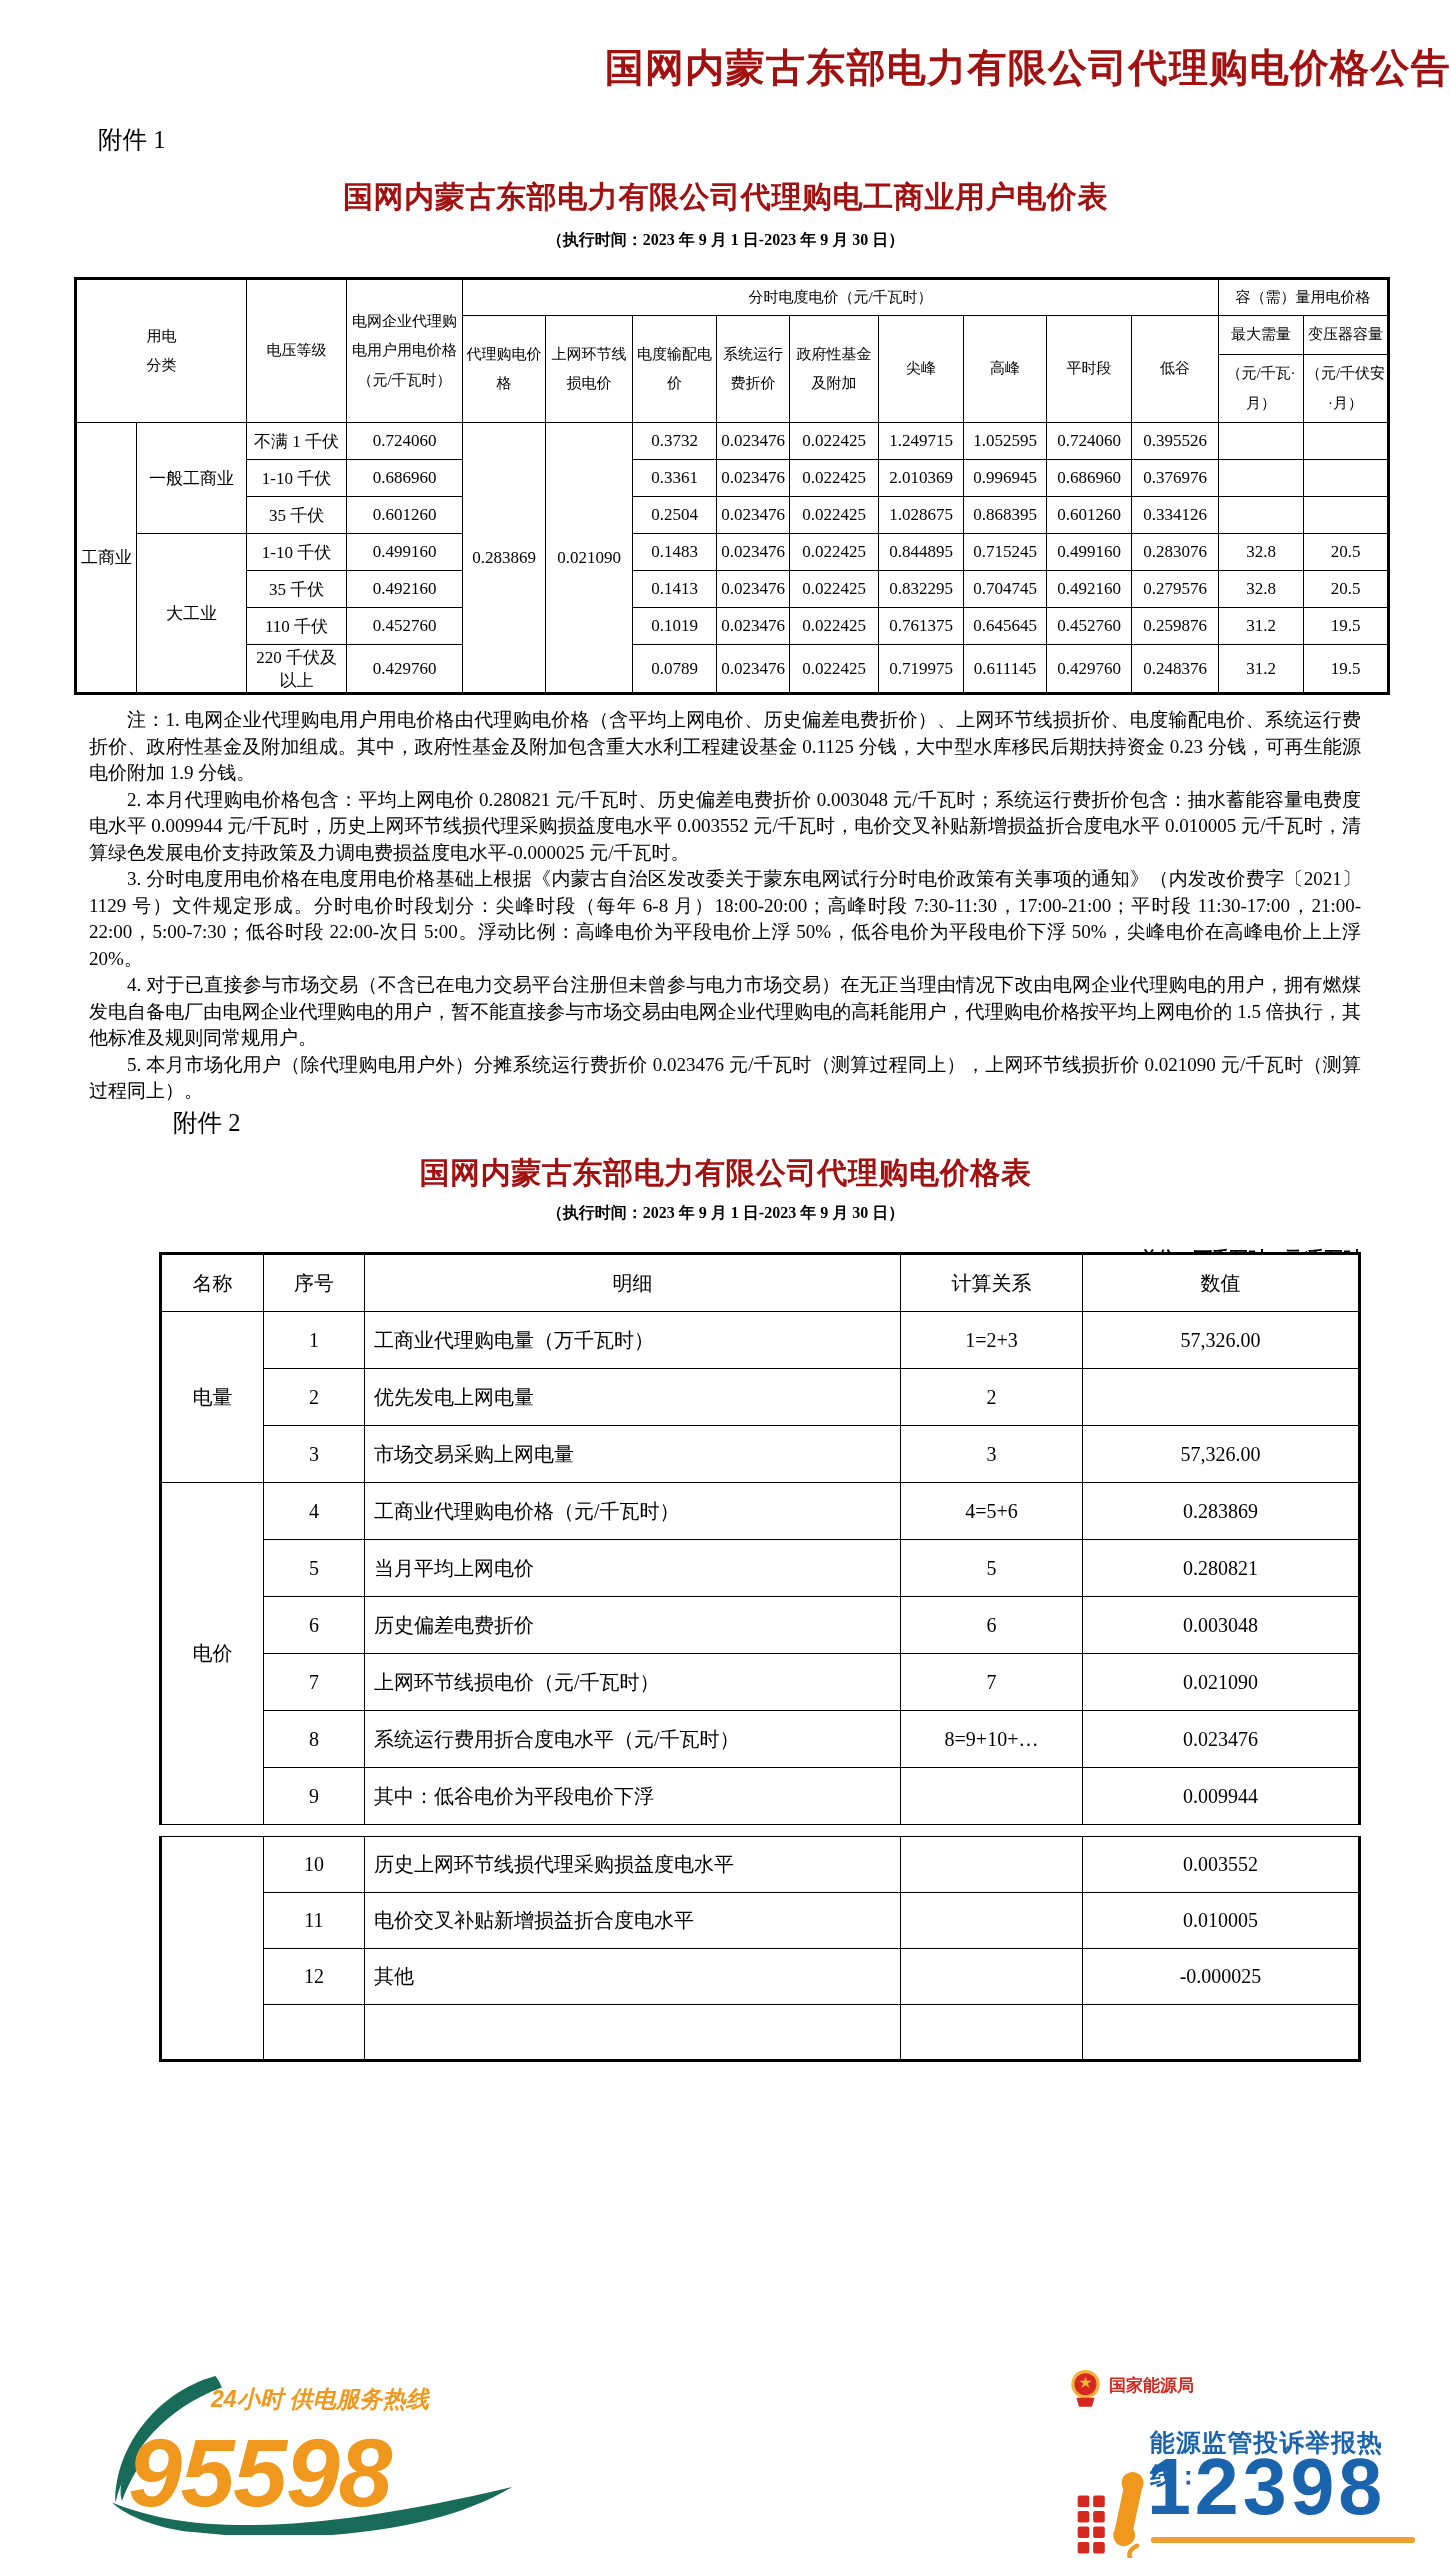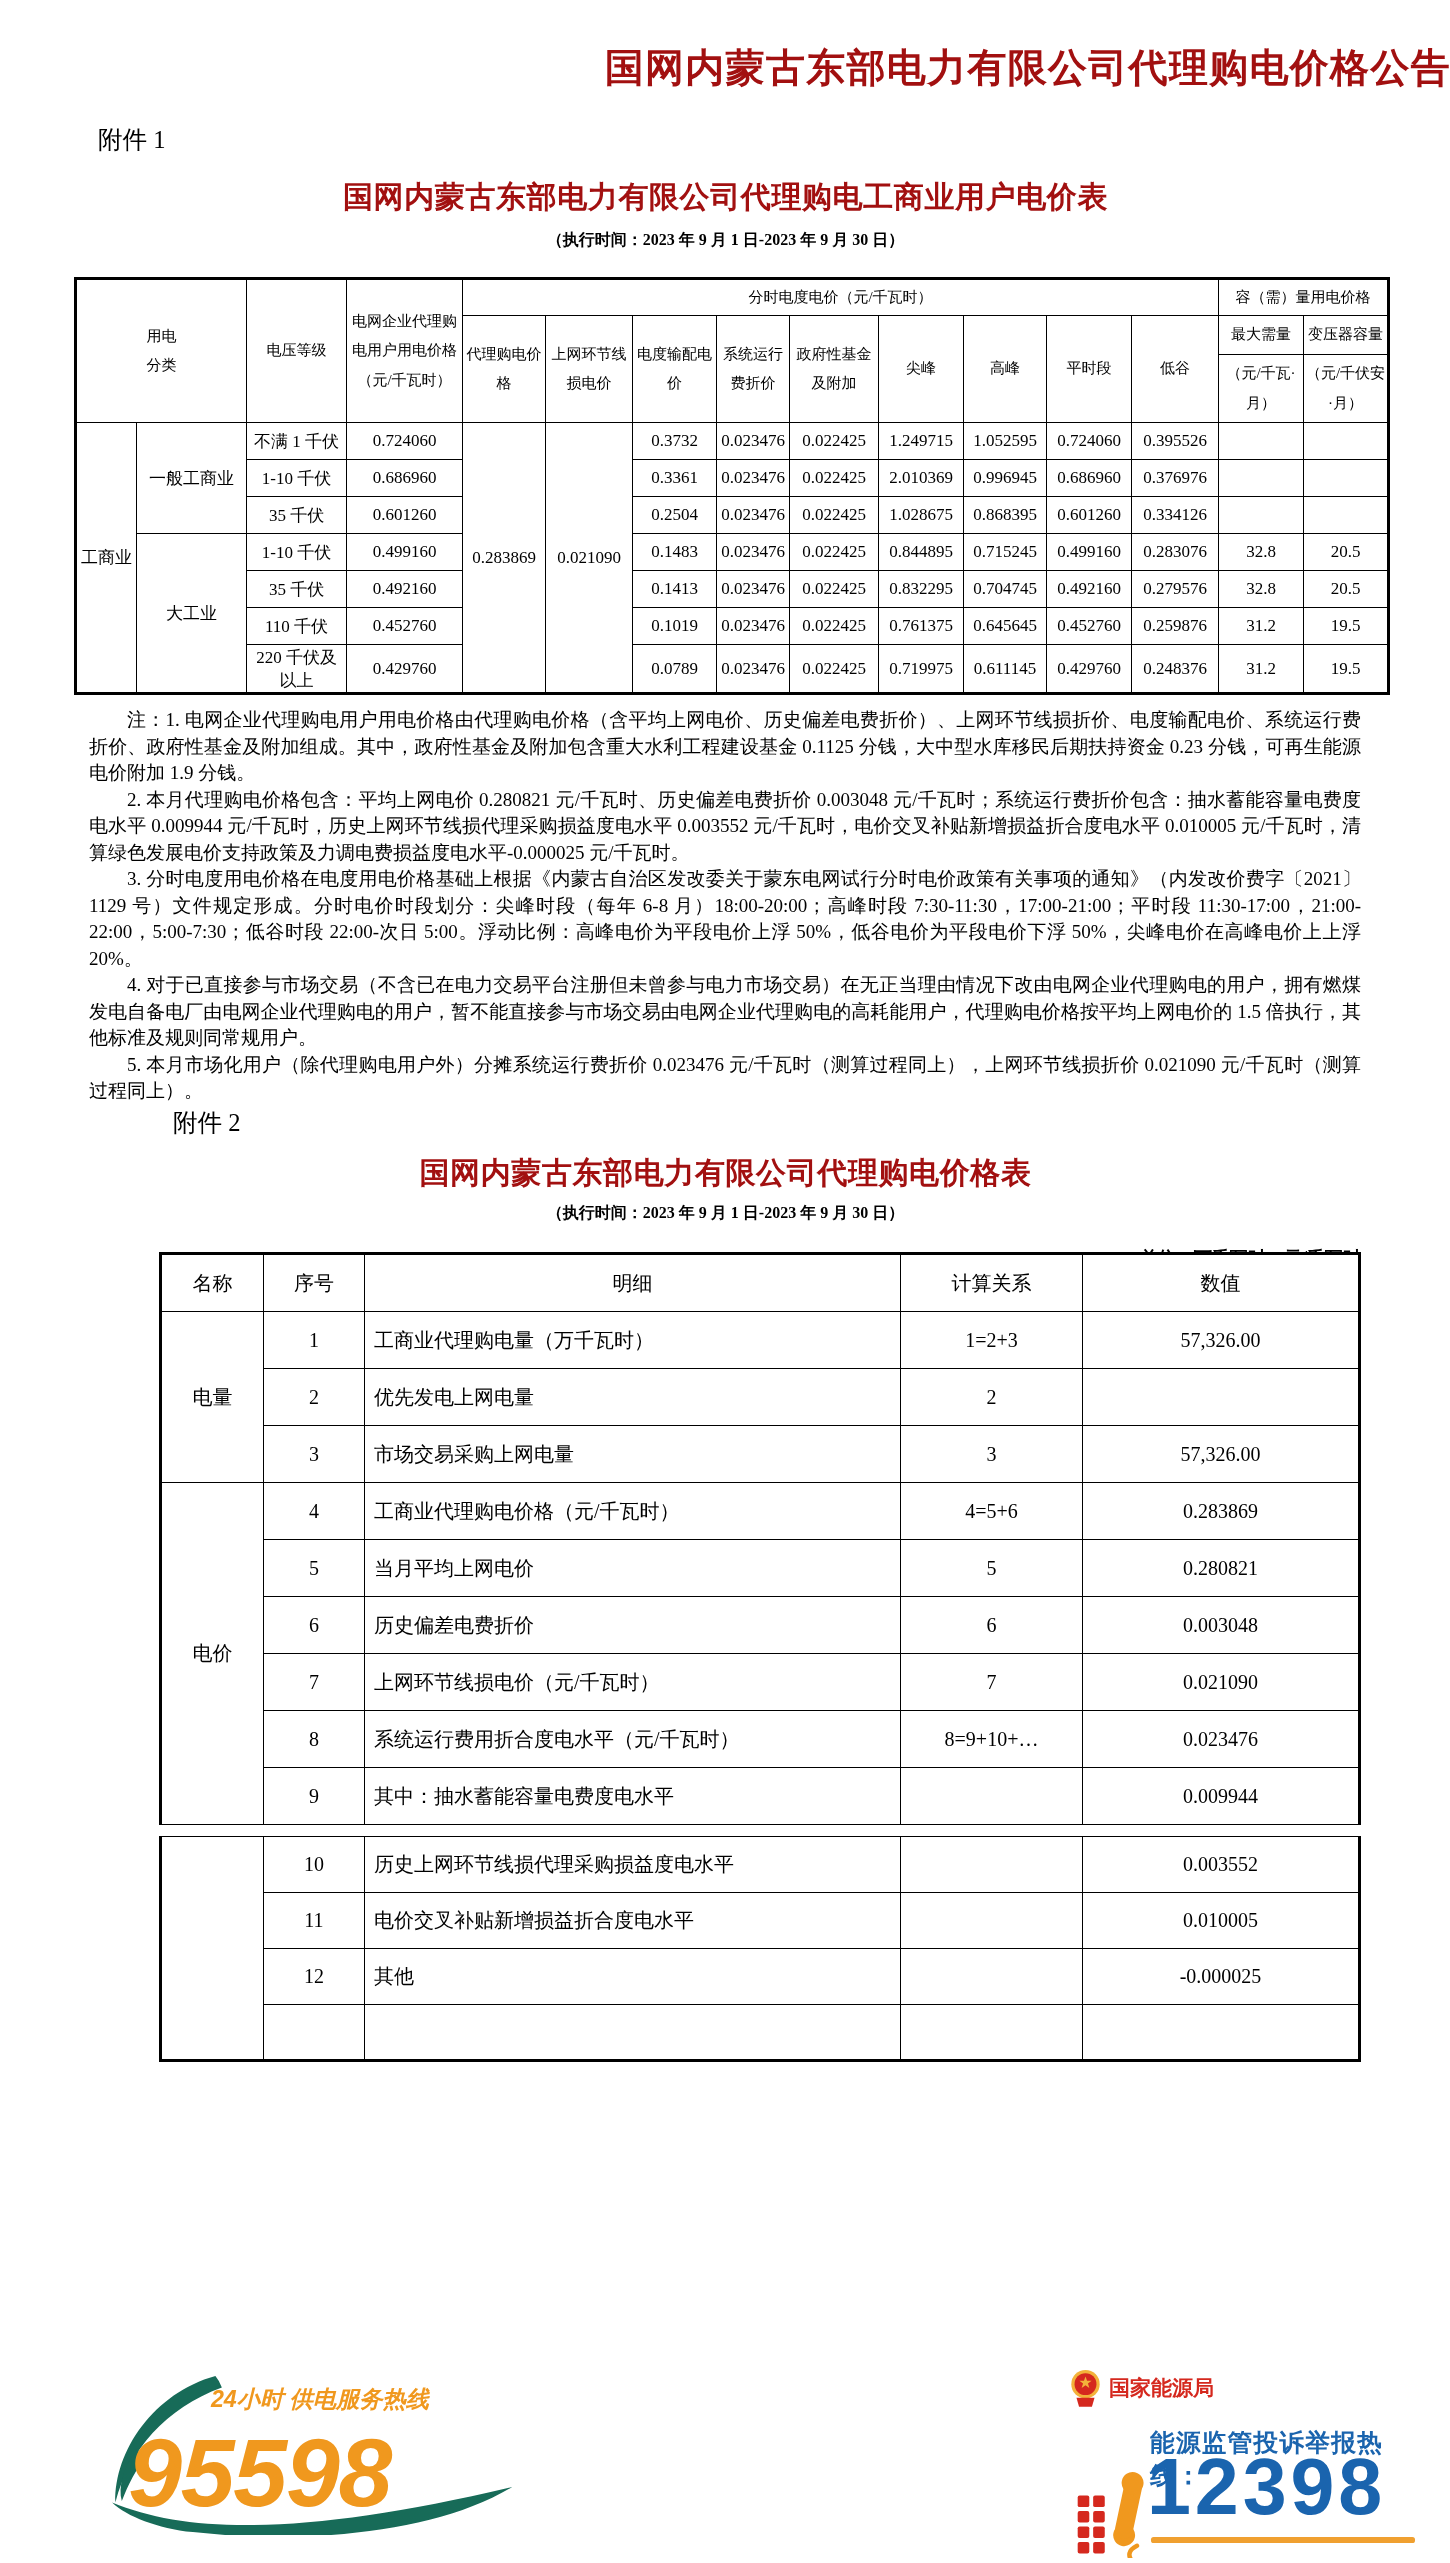--- a/index.html
+++ b/index.html
@@ -41,21 +41,21 @@
   .t2 th,.t2 td{border:0.6px solid #000;text-align:center;vertical-align:middle;padding:0.6px 2.6px;font-weight:normal;}
   .t2 th{font-size:20px;}
   .t2 td{font-size:20px;}
   .t2 td.detail{text-align:left;padding-left:9px;}
   .t2 tr.h{height:58px;}
   .t2 tr.r{height:57px;}
   #table2b tr.r{height:56px;}
   
   #logo-left{left:96px;top:2373px;width:426px;height:162px;}
   #logo-right{left:1053px;top:2365px;width:381px;height:191px;font-family:"Liberation Sans","DejaVu Sans",sans-serif;}
-  #agency-name{left:56px;top:9px;font-size:21px;font-weight:bold;color:#d5281e;position:absolute;}
+  #agency-name{left:56px;top:9px;font-size:17px;font-weight:bold;color:#d5281e;position:absolute;}
   #hotline-label{left:97px;top:61px;font-size:24.6px;font-weight:bold;color:#1a64ae;position:absolute;letter-spacing:1.3px;}
   #hotline-number{left:94px;top:79px;font-size:79px;font-weight:bold;color:#1a64ae;position:absolute;letter-spacing:3.9px;line-height:1.1;}
   #hotline-underline{left:98px;top:172px;width:264px;height:5.8px;background:#f0a030;border-radius:2.6px;position:absolute;}
   svg text{font-family:"Liberation Sans","DejaVu Sans",sans-serif;}
 </style>
 </head>
 <body>
 
 <div>
 
@@ -283,21 +283,21 @@
       <td>0.021090</td>
     </tr>
     <tr class="r">
       <td>8</td>
       <td class="detail">系统运行费用折合度电水平（元/千瓦时）</td>
       <td>8=9+10+…</td>
       <td>0.023476</td>
     </tr>
     <tr class="r">
       <td>9</td>
-      <td class="detail">其中：抽水蓄能容量电费度电水平</td>
+      <td class="detail">其中：低谷电价为平段电价下浮</td>
       <td></td>
       <td>0.009944</td>
     </tr>
   </tbody>
     </table>
 
   <table class="t2" id="table2b">
     <colgroup>
       <col style="width:103px">
         <col style="width:101px">

